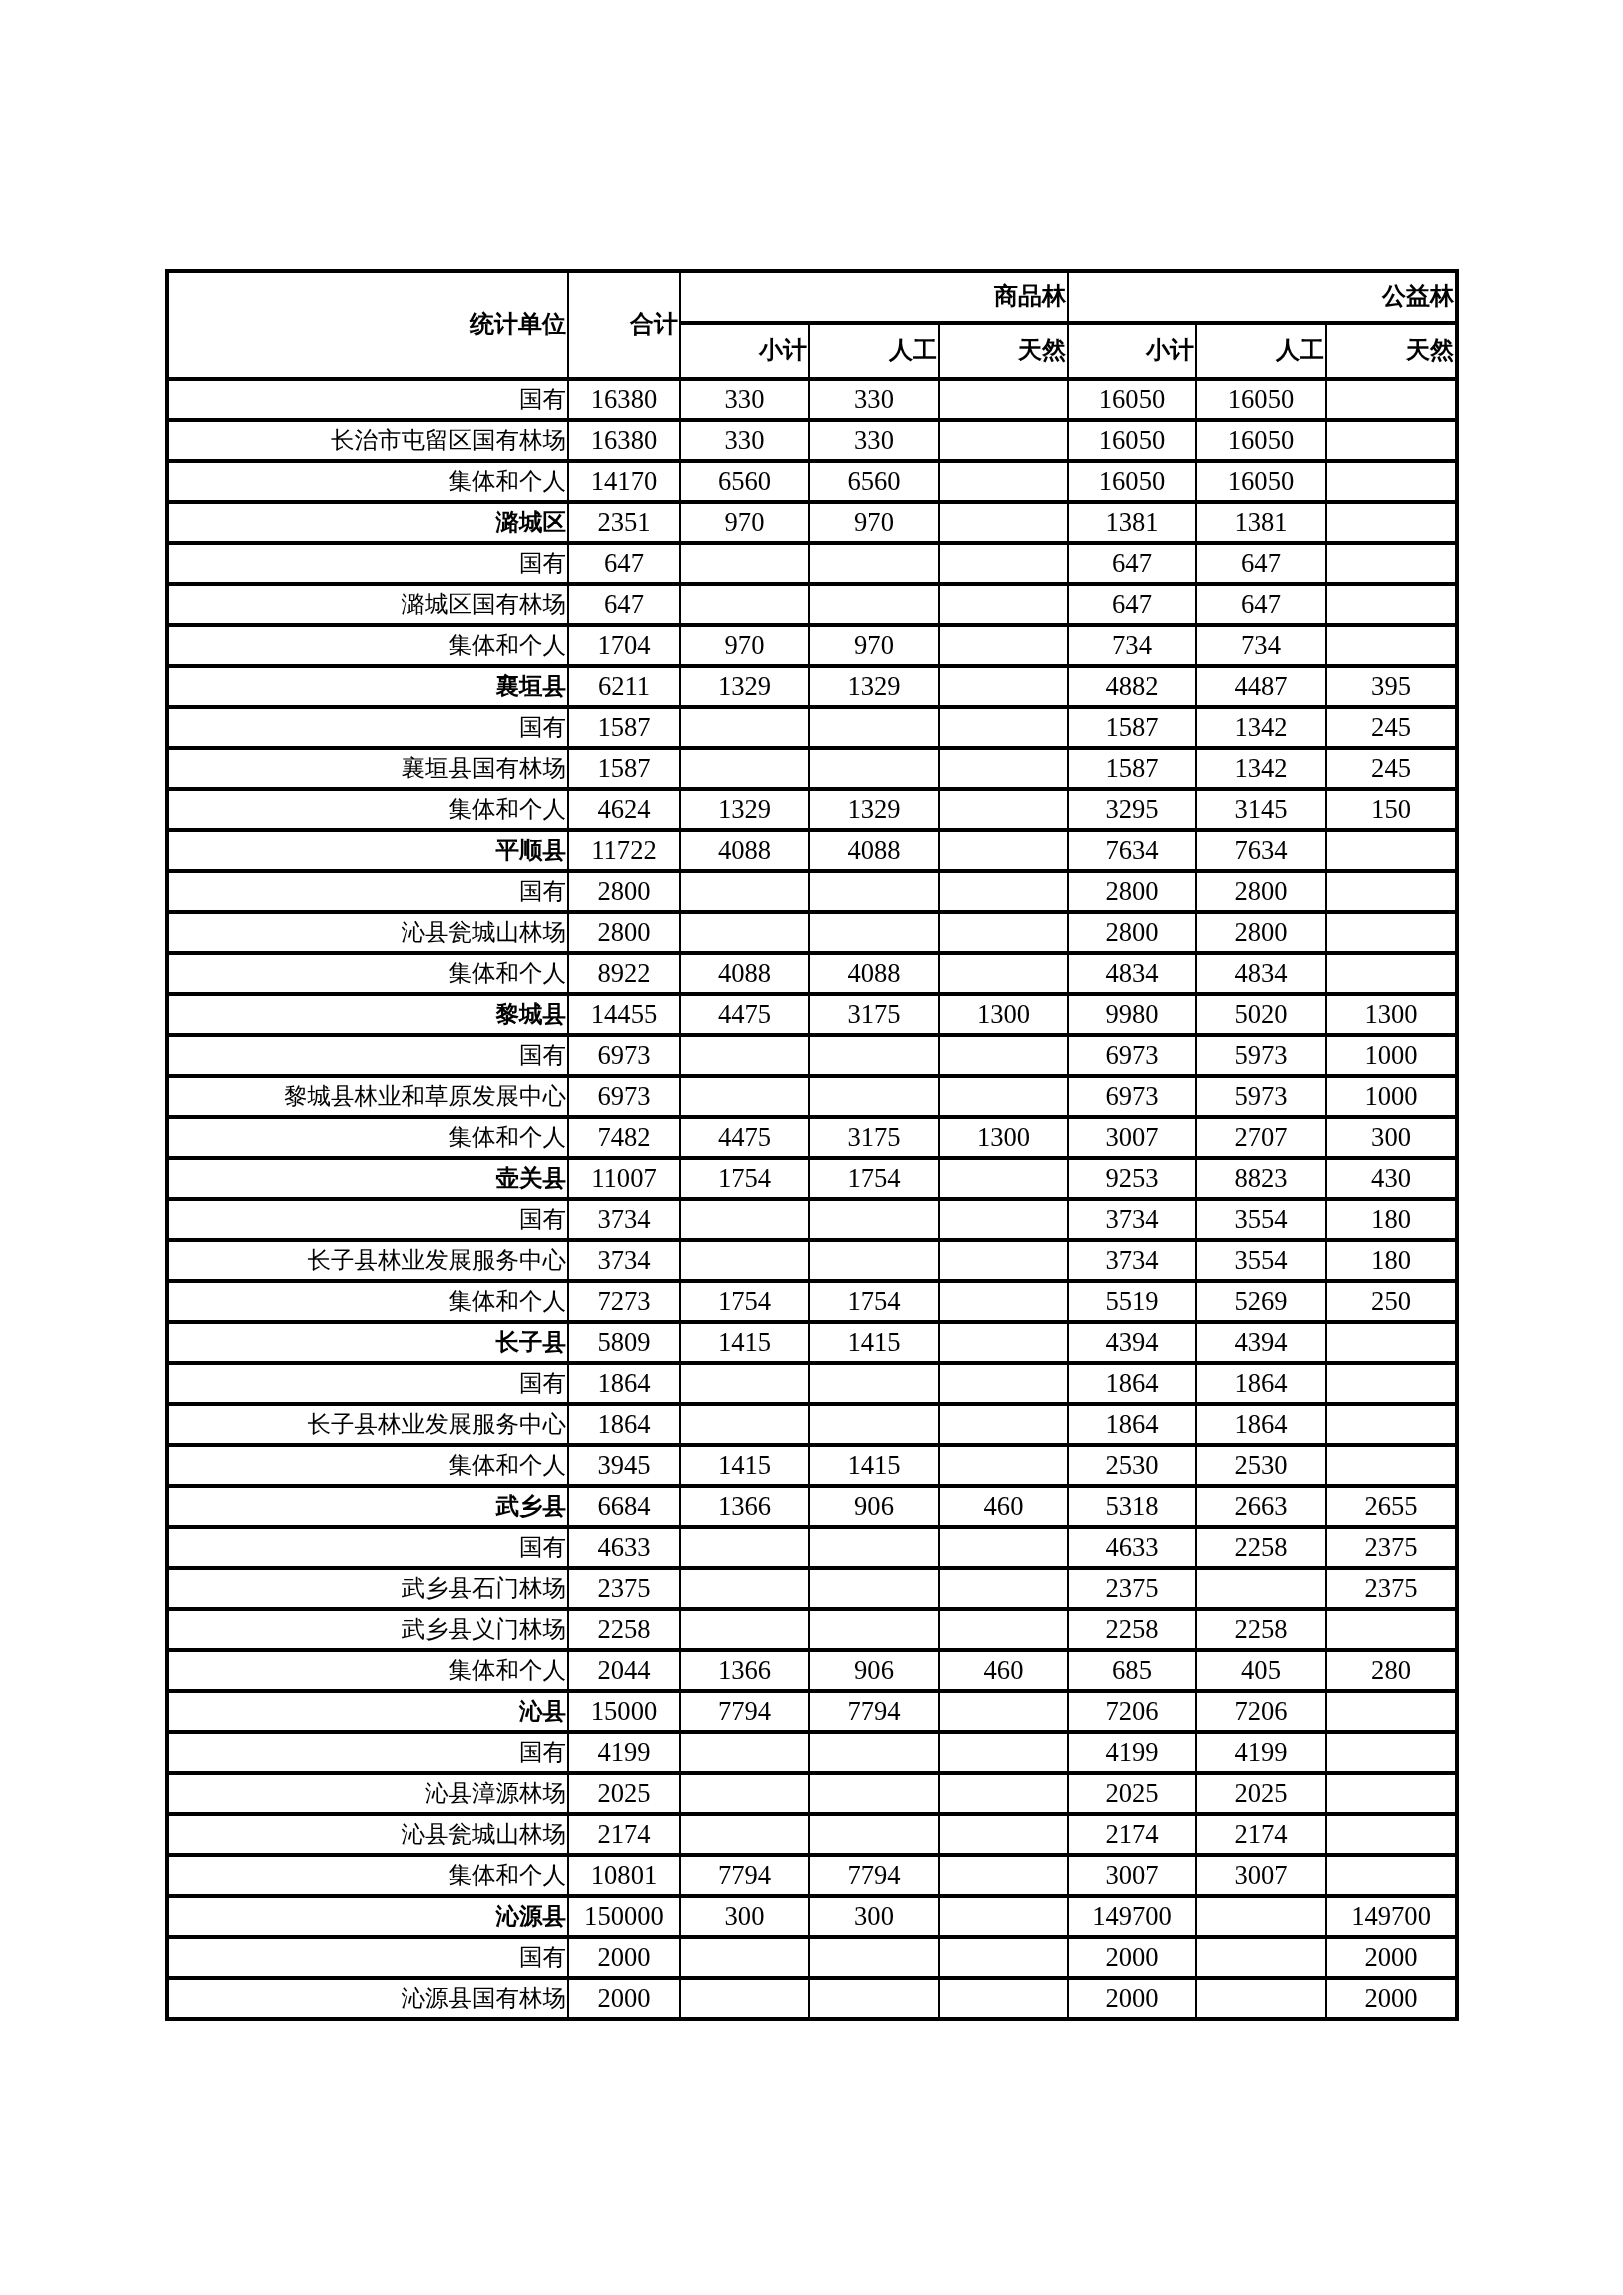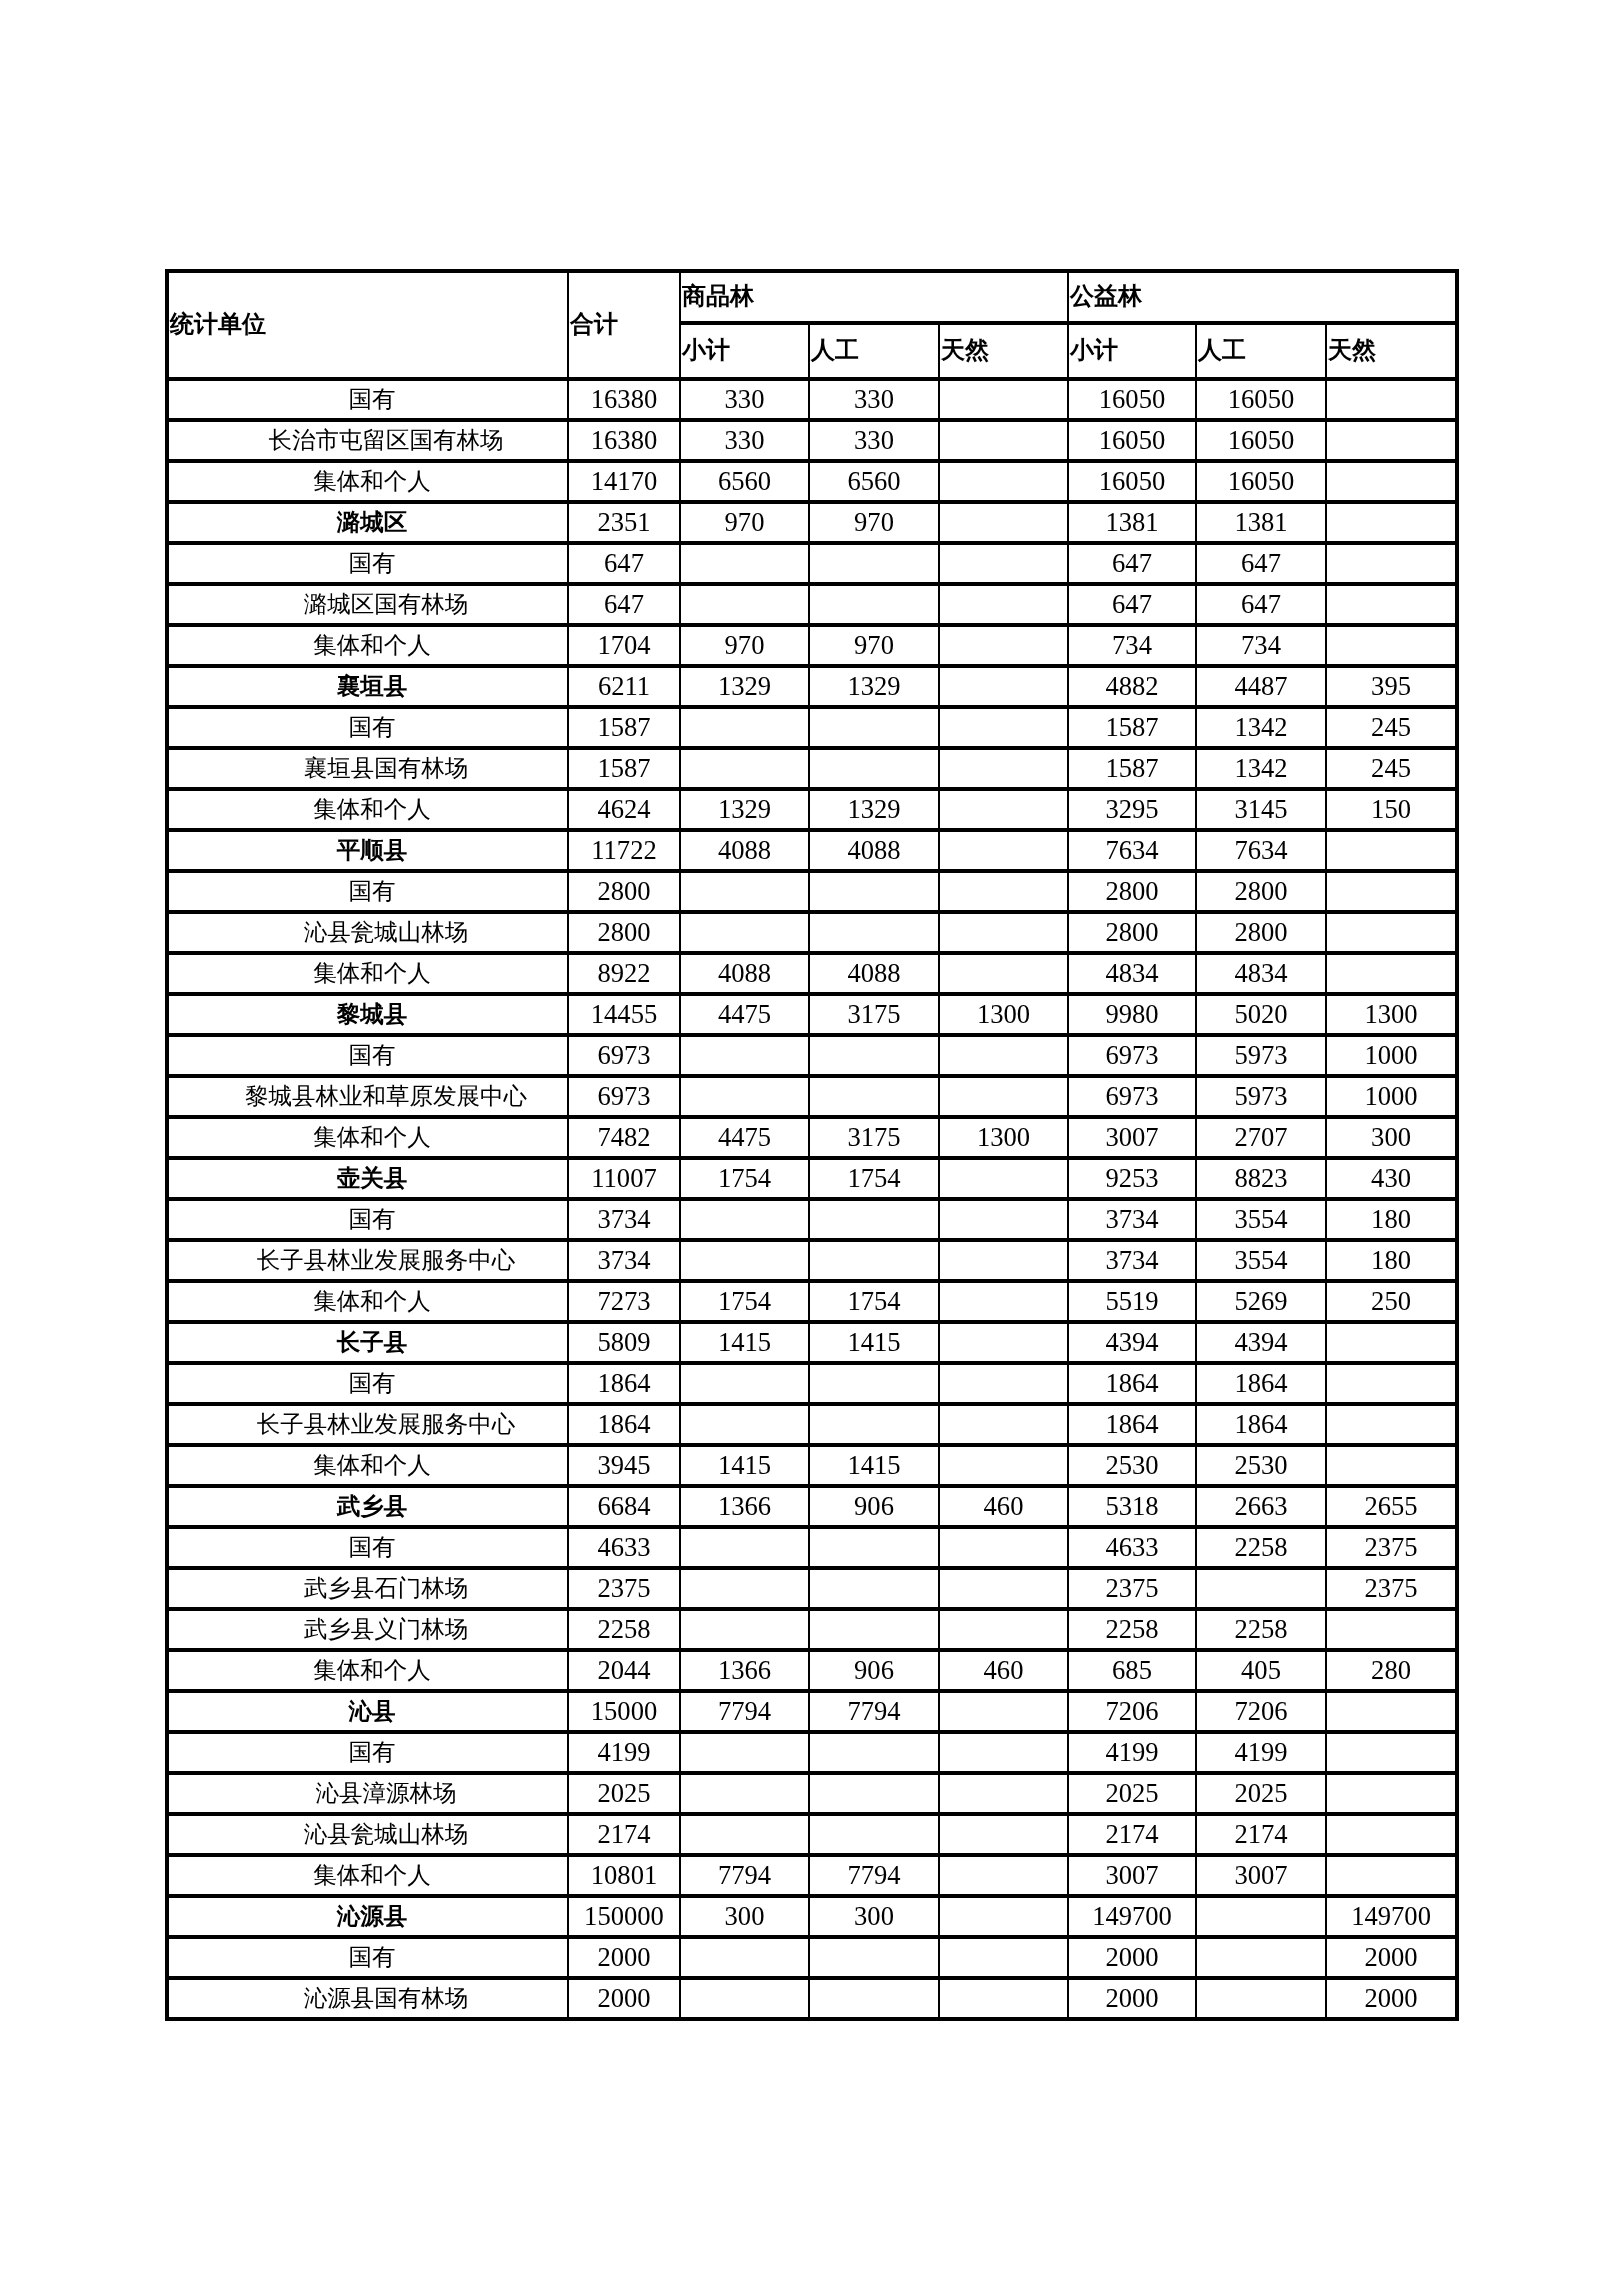--- a/index.html
+++ b/index.html
@@ -32,28 +32,28 @@
     border-top-width: 4.1px;
     border-bottom-width: 4.1px;
     overflow: hidden;
     line-height: 1.05;
     vertical-align: middle;
     background: #ffffff;
   }
   thead th {
     font-weight: bold;
     font-size: 24px;
-    text-align: left;
+    text-align: right;
     border-bottom-width: 4.6px;
   }
   thead tr.group-row { height: 52px; }
   thead tr.sub-row   { height: 56px; }
   tbody tr { height: 41px; }
   td.name {
-    text-align: center;
+    text-align: right;
     font-size: 23.5px;
     padding-left: 9.2px;
     font-weight: normal;
   }
   tr.indent td.name { padding-left: 37px; }
   tr.county td.name { font-weight: bold; }
   td.num {
     text-align: center;
     font-size: 26.6px;
     padding: 0;

